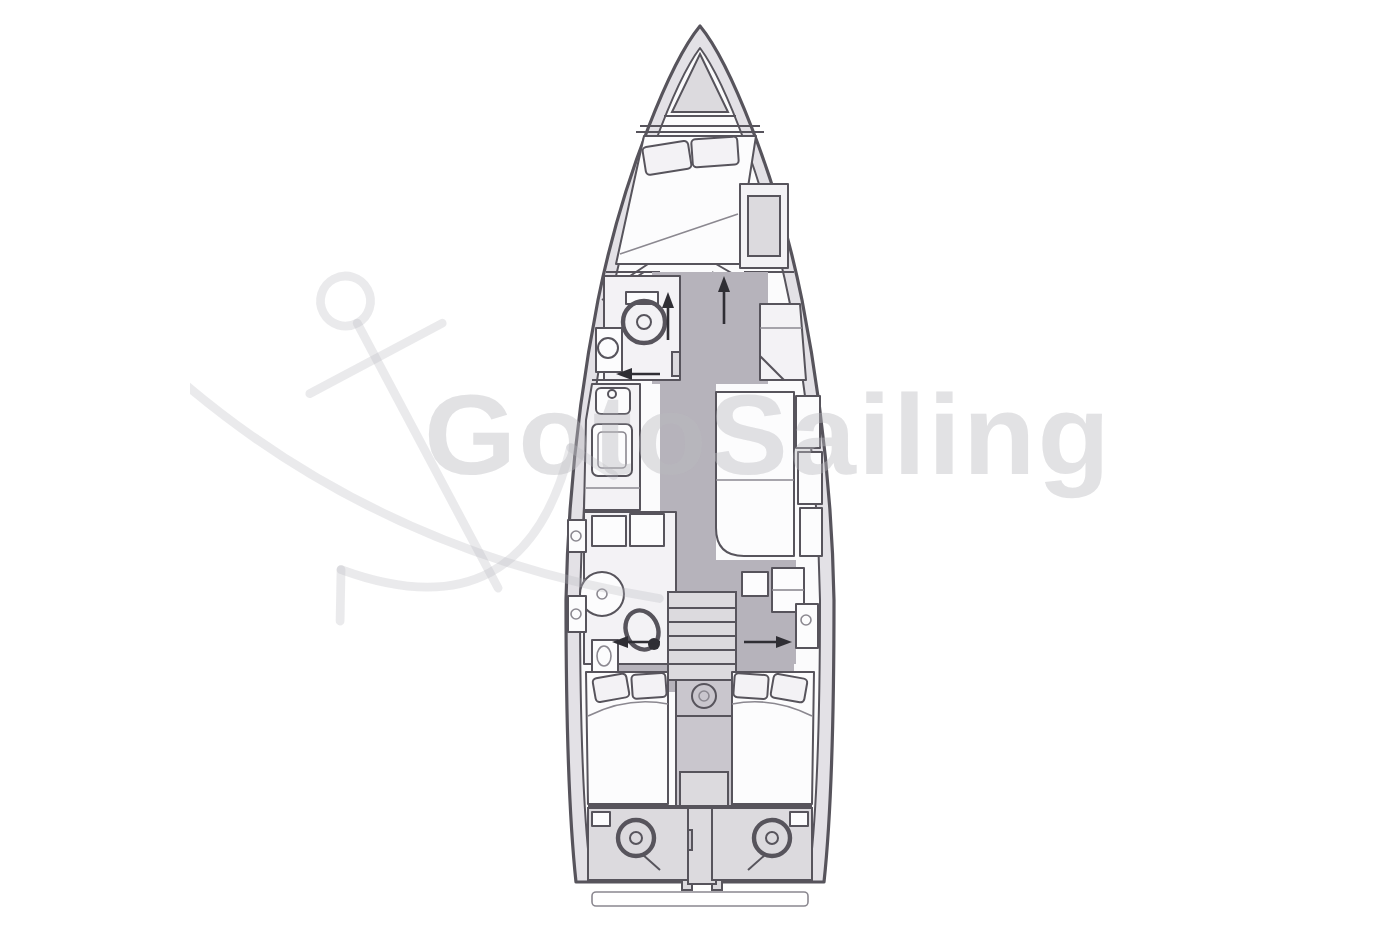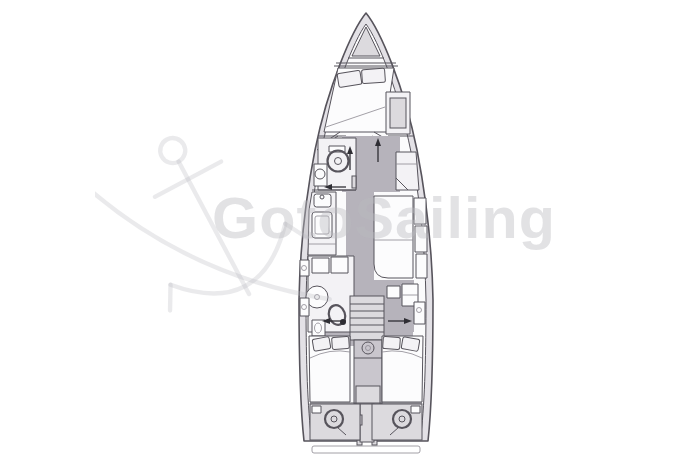--- a/index.html
+++ b/index.html
@@ -1,18 +1,18 @@
 <!DOCTYPE html>
 <html style="--bg: #ffffff; --line: #57545c; --line2: #8b8890; --deck: #e3e1e6; --cabin: #fbfbfc; --furniture: #f3f2f5; --berth: #fcfcfd; --floor: #b6b3bb; --panel: #dcdade; --console: #c9c6cd; --arrow: #2f2e34; --wm: rgba(186,186,191,0.42); --wmline: rgba(186,186,191,0.30);"><head>
 <meta charset="utf-8">
 <style>
   html,body{margin:0;padding:0;background:#fff;}
   .stage{
     position:relative;width:596px;height:466px;background:var(--bg);
-    overflow:hidden;font-family:"Liberation Sans",sans-serif;padding-left:16px;
+    overflow:hidden;font-family:"Liberation Sans",sans-serif;
   }
   .watermark-text{
     position:absolute;left:212px;top:190px;width:480px;
     font-size:57px;font-weight:700;letter-spacing:1px;line-height:1;
     color:var(--wm);transform:scaleX(1.04);transform-origin:left center;
     z-index:3;pointer-events:none;user-select:none;white-space:nowrap;
   }
   .wm-anchor{position:absolute;left:95px;top:80px;z-index:2;pointer-events:none;}
   svg{display:block;}
   .o-hull{fill:var(--deck);stroke:var(--line);stroke-width:1.6;stroke-linejoin:round;}

